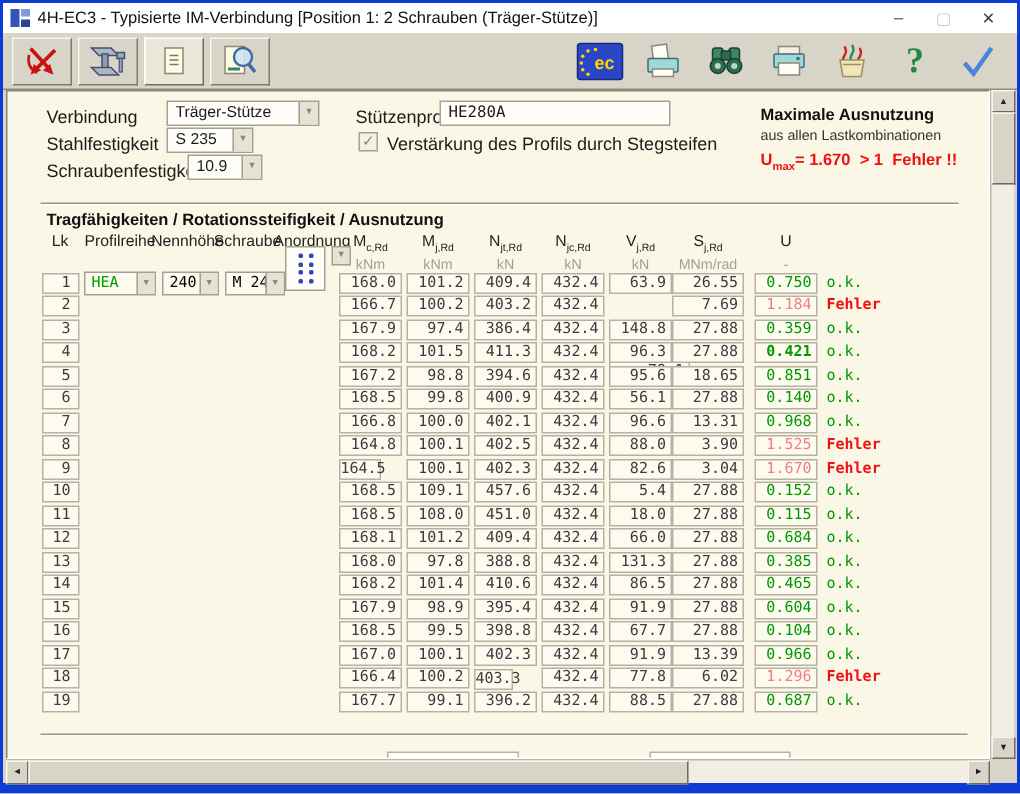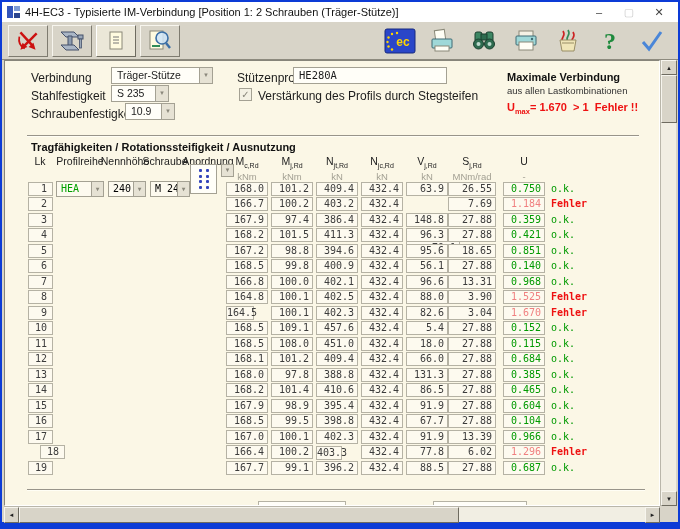--- a/index.html
+++ b/index.html
@@ -262,21 +262,21 @@
       <span class="flabel" style="left:232px; top:10px;">Stützenprofil</span>
       <div class="tinput" style="left:288px; top:6px; width:154px;">
         <span>HE280A</span>
       </div>
 
       <span class="cbx" style="left:234px; top:27px;">
         <span>✓</span>
       </span>
       <span class="flabel" style="left:253px; top:28px;">Verstärkung des Profils durch Stegsteifen</span>
 
-      <span class="sum-title" style="left:502px; top:10px;">Maximale Verbindung</span>
+      <span class="sum-title" style="left:502px; top:10px;">Maximale Ausnutzung</span>
       <span class="sum-sub" style="left:502px; top:24px;">aus allen Lastkombinationen</span>
       <span class="sum-u" style="left:502px; top:40px; color:#ee1111;"><span>U</span><sub>max</sub><span>= 1.670  &gt; 1  Fehler !!</span></span>
 
       <div class="hsep" style="left:22px; top:74px; width:612px;"></div>
 
       <span class="sect-title" style="left:26px; top:80px;">Tragfähigkeiten / Rotationssteifigkeit / Ausnutzung</span>
 
       <div id="col-headers">
           <span class="chead" style="left: 35px; top: 94px;">Lk</span>
           <span class="chead" style="left: 75px; top: 94px;">Profilreihe</span>
@@ -363,21 +363,21 @@
             <span class="status" style="left: 546px; top: 0.5px; color: rgb(0, 154, 0);">o.k.</span>
           </div>
           <div class="trow" style="top: 166.5px;">
             <div class="cell lk" style="left: 23px; width: 25px; top: 0.5px;">4</div>
             <div class="cell" style="left: 221px; width: 42px; top: 0.5px;">168.2</div>
             <div class="cell" style="left: 266px; width: 42px; top: 0.5px;">101.5</div>
             <div class="cell" style="left: 311px; width: 42px; top: 0.5px;">411.3</div>
             <div class="cell" style="left: 356px; width: 42px; top: 0.5px;">432.4</div>
             <div class="cell" style="left: 401px; width: 42px; top: 0.5px;">96.3</div>
             <div class="cell" style="left: 443px; width: 48px; top: 0.5px;">27.88</div>
-            <div class="cell" style="left: 498px; width: 42px; top: 0.5px; color: rgb(0, 154, 0);">0.421</div>
+            <div class="cell" style="left: 498px; width: 42px; top: 0.5px; color: rgb(0, 154, 0); font-weight: bold;">0.421</div>
             <span class="status" style="left: 546px; top: 0.5px; color: rgb(0, 154, 0);">o.k.</span>
           </div>
           <div class="trow" style="top: 182px;">
             <div class="cell lk" style="left: 23px; width: 25px; top: 0.5px;">5</div>
             <div class="cell" style="left: 221px; width: 42px; top: 0.5px;">167.2</div>
             <div class="cell" style="left: 266px; width: 42px; top: 0.5px;">98.8</div>
             <div class="cell" style="left: 311px; width: 42px; top: 0.5px;">394.6</div>
             <div class="cell" style="left: 356px; width: 42px; top: 0.5px;">432.4</div>
             <div class="cell" style="left: 401px; width: 42px; top: 0.5px;">95.6</div>
             <div class="cell" style="left: 443px; width: 48px; top: 0.5px;">18.65</div>
@@ -510,21 +510,21 @@
             <div class="cell" style="left: 221px; width: 42px; top: 0.5px;">167.0</div>
             <div class="cell" style="left: 266px; width: 42px; top: 0.5px;">100.1</div>
             <div class="cell" style="left: 311px; width: 42px; top: 0.5px;">402.3</div>
             <div class="cell" style="left: 356px; width: 42px; top: 0.5px;">432.4</div>
             <div class="cell" style="left: 401px; width: 42px; top: 0.5px;">91.9</div>
             <div class="cell" style="left: 443px; width: 48px; top: 0.5px;">13.39</div>
             <div class="cell" style="left: 498px; width: 42px; top: 0.5px; color: rgb(0, 154, 0);">0.966</div>
             <span class="status" style="left: 546px; top: 0.5px; color: rgb(0, 154, 0);">o.k.</span>
           </div>
           <div class="trow" style="top: 383.5px;">
-            <div class="cell lk" style="left: 23px; width: 25px; top: 0.5px; margin-left: 12px;">18</div>
+            <div class="cell lk" style="left: 23px; width: 25px; top: 0.5px;">18</div>
             <div class="cell" style="left: 221px; width: 42px; top: 0.5px;">166.4</div>
             <div class="cell" style="left: 266px; width: 42px; top: 0.5px;">100.2</div>
             <div class="cell" style="left: 311px; width: 26px; top: 1px;">403.3</div>
             <div class="cell" style="left: 356px; width: 42px; top: 0.5px;">432.4</div>
             <div class="cell" style="left: 401px; width: 42px; top: 0.5px;">77.8</div>
             <div class="cell" style="left: 443px; width: 48px; top: 0.5px;">6.02</div>
             <div class="cell" style="left: 498px; width: 42px; top: 0.5px; color: rgb(240, 128, 128);">1.296</div>
             <span class="status" style="left: 546px; top: 0.5px; color: rgb(238, 17, 17); font-weight: bold;">Fehler</span>
           </div>
           <div class="trow" style="top: 399px;">

